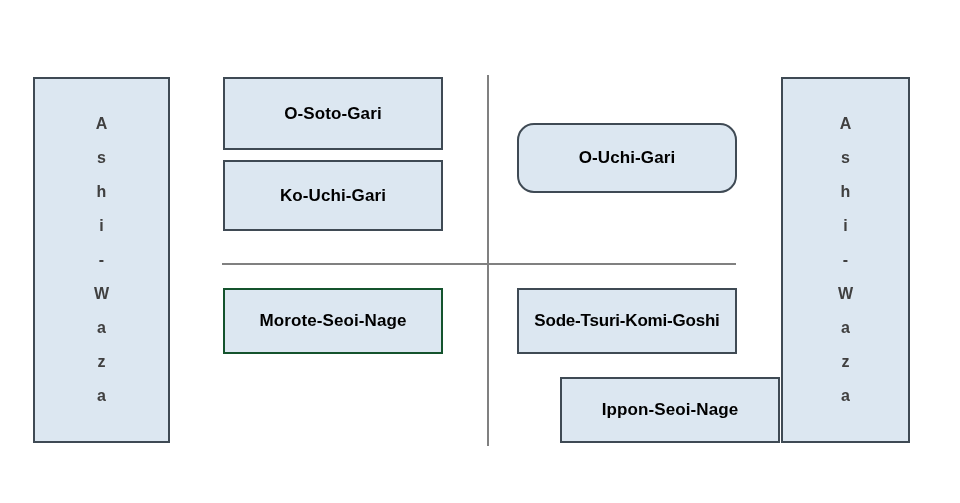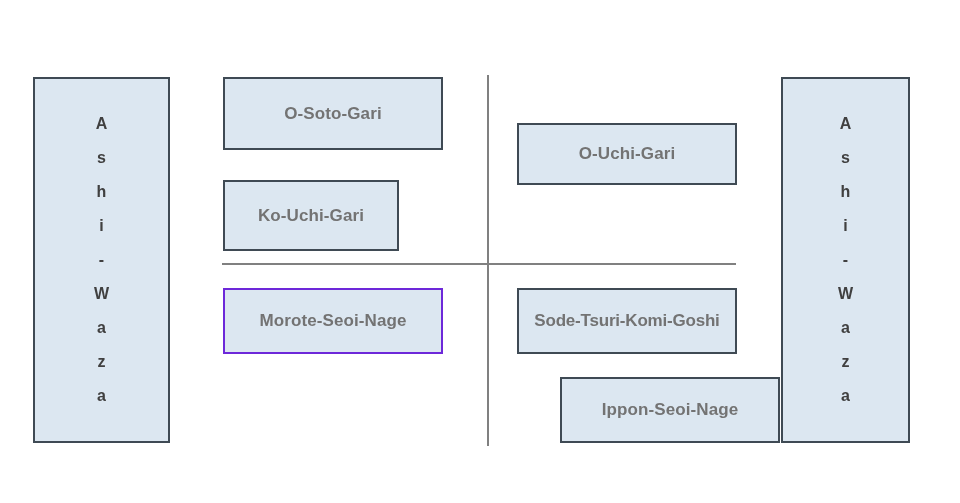--- a/index.html
+++ b/index.html
@@ -21,28 +21,28 @@
 
   
   .node {
     position: absolute;
     box-sizing: border-box;
     background: #dce7f1;
     border: 2px solid #3f4a54;
     display: flex;
     align-items: center;
     justify-content: center;
-    color: #737373;
+    color: #000000;
     font-size: 17px;
     font-weight: 600;
     letter-spacing: .1px;
     white-space: nowrap;
   }
   .node.thin-border {
-    border: 2px solid #6d28d9;
+    border: 2px solid #14532d;
   }
   .node .label {
     display: block;
     text-align: center;
   }
   
   .node.overflow {
     overflow: visible;
   }
   .node.overflow .label {
@@ -110,25 +110,25 @@
     <span class="ch">a</span>
   </div>
 
   <div class="divider-v" style="left:487px; top:75px; width:2px; height:371px;"></div>
   <div class="divider-h" style="left:222px; top:263px; width:514px; height:2px;"></div>
 
   <div class="node" style="left:223px; top:77px; width:220px; height:73px;">
     <span class="label">O-Soto-Gari</span>
   </div>
 
-  <div class="node" style="left:223px; top:180px; width:176px; height:71px;">
+  <div class="node" style="left:223px; top:160px; width:220px; height:71px;">
     <span class="label">Ko-Uchi-Gari</span>
   </div>
 
-  <div class="node" style="left:517px; top:123px; width:220px; height:62px;">
+  <div class="node" style="left:517px; top:123px; width:220px; height:70px;border-radius:17px;">
     <span class="label">O-Uchi-Gari</span>
   </div>
 
   <div class="node thin-border" style="left:223px; top:288px; width:220px; height:66px;">
     <span class="label">Morote-Seoi-Nage</span>
   </div>
 
 
   <div class="node overflow" style="left:517px; top:288px; width:220px; height:66px;align-items:center;">
     <span class="label">Sode-Tsuri-Komi-Goshi</span>

